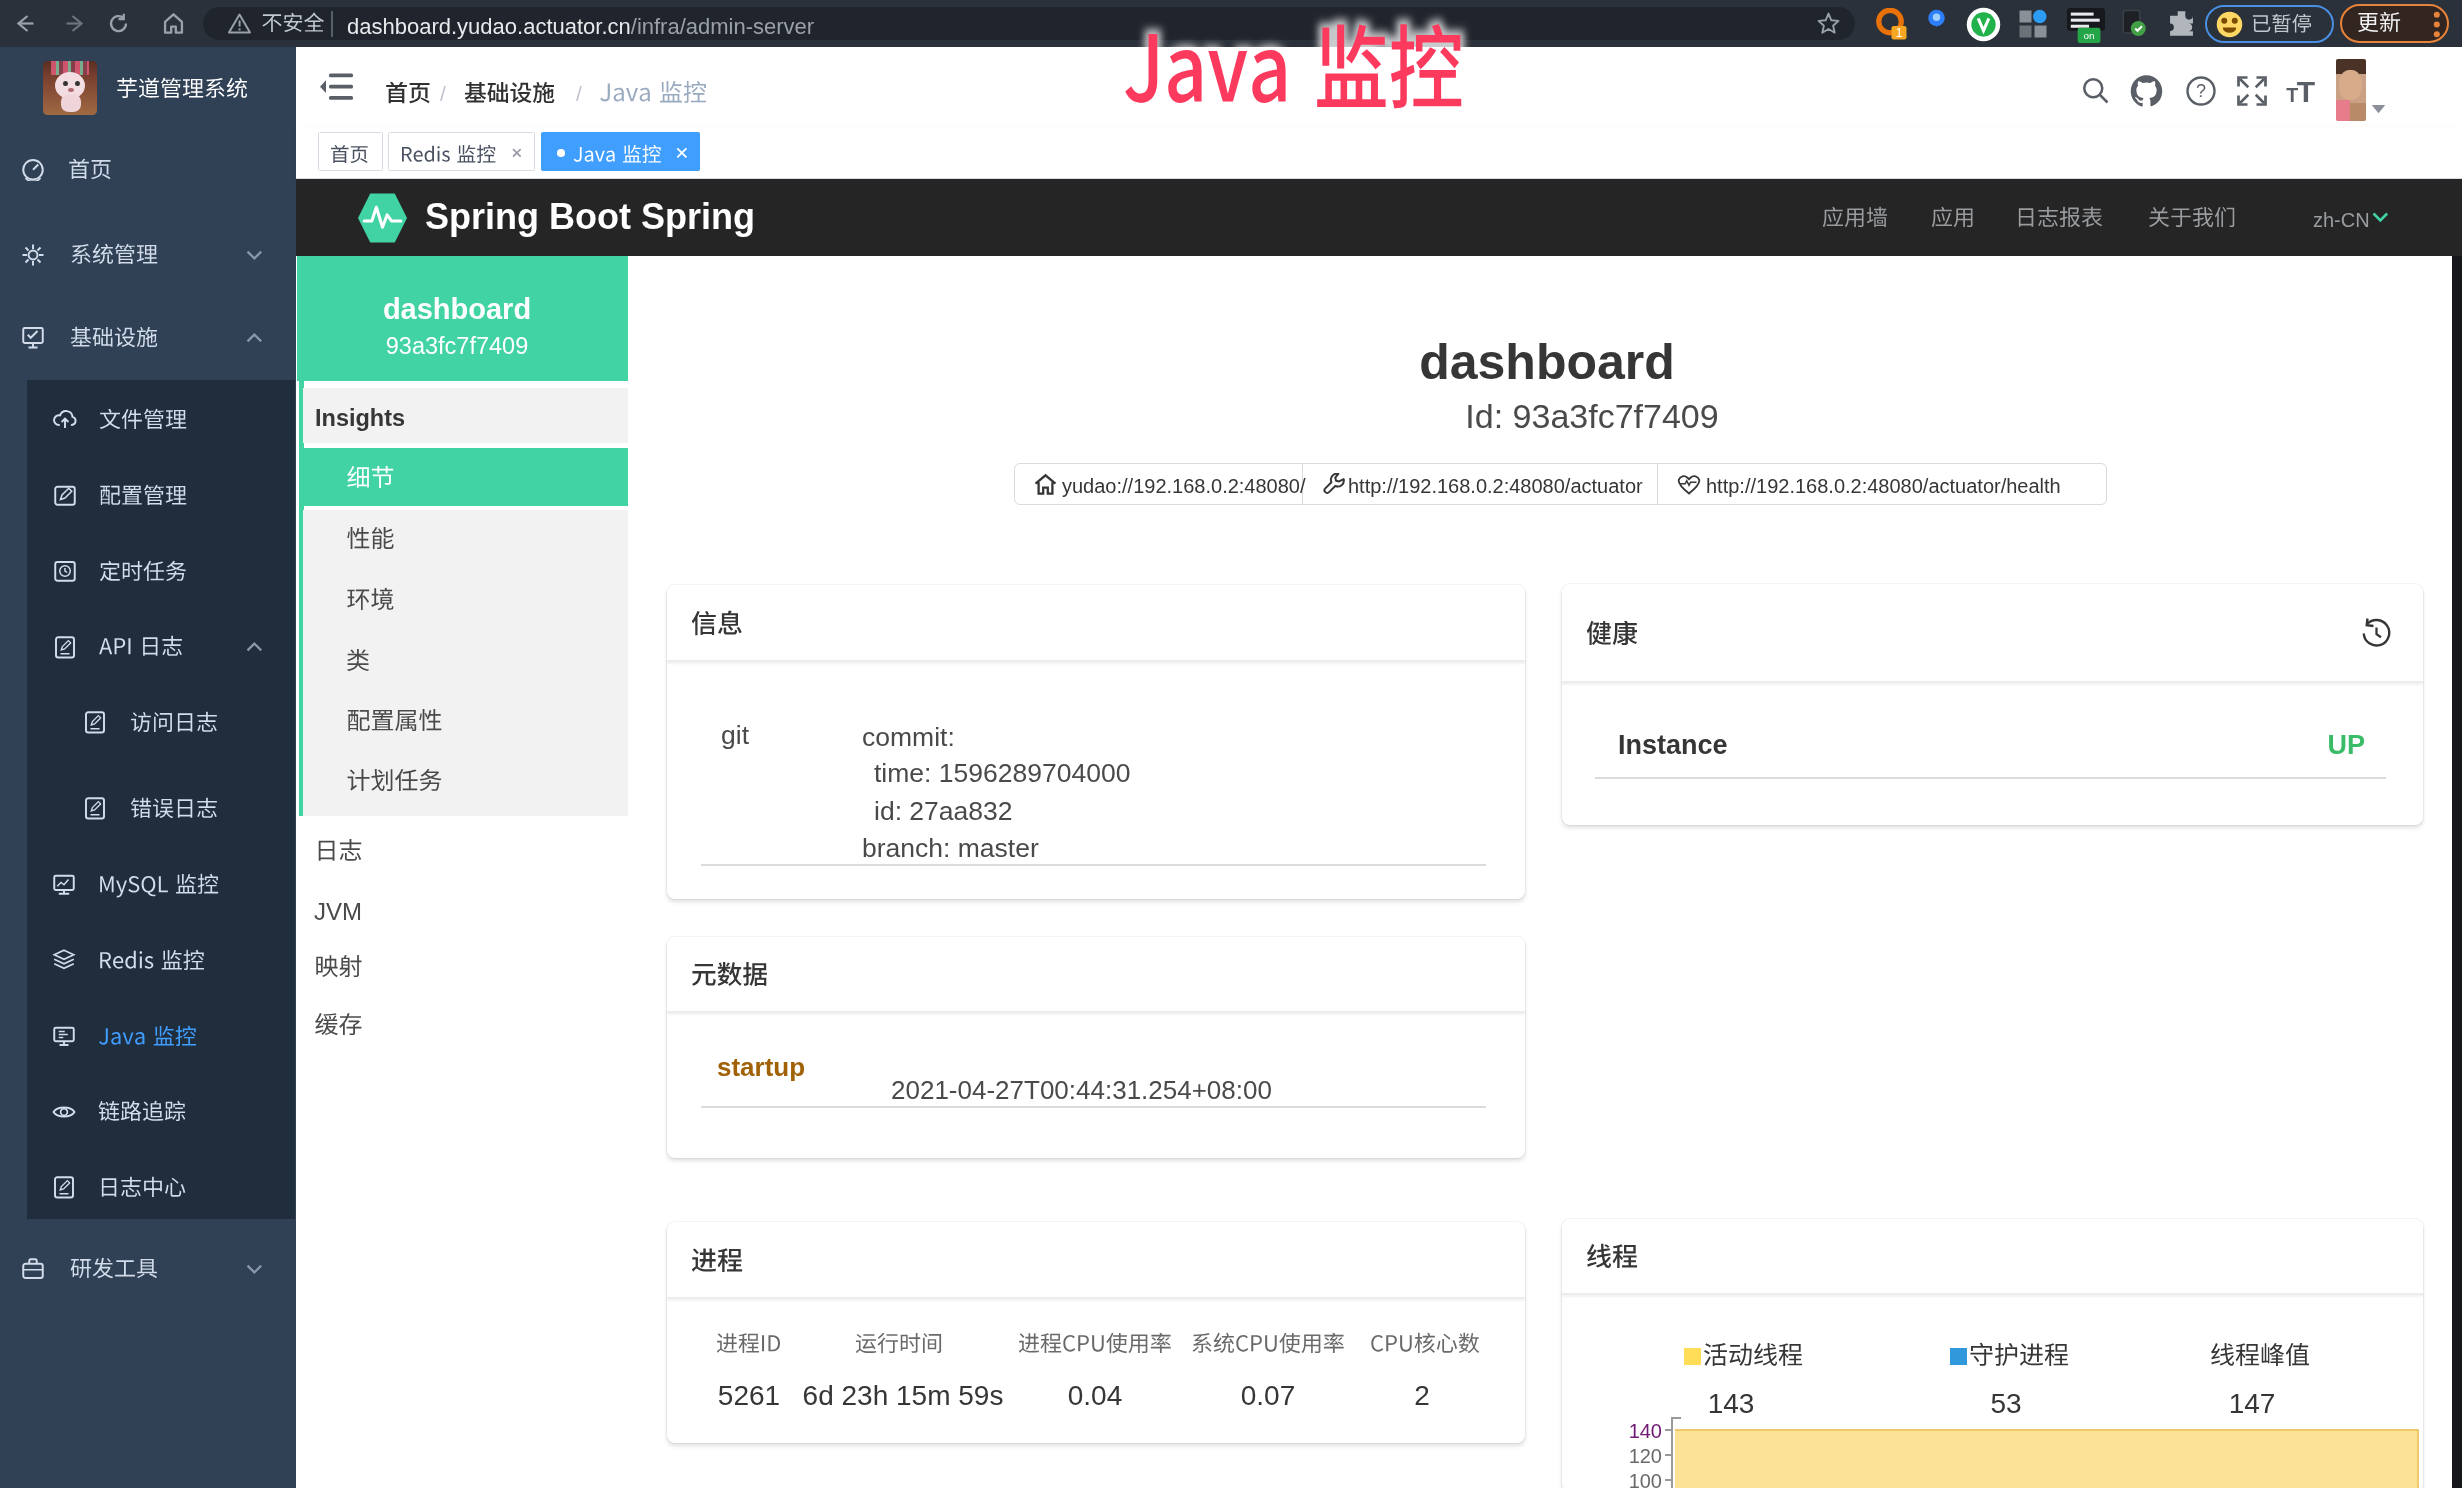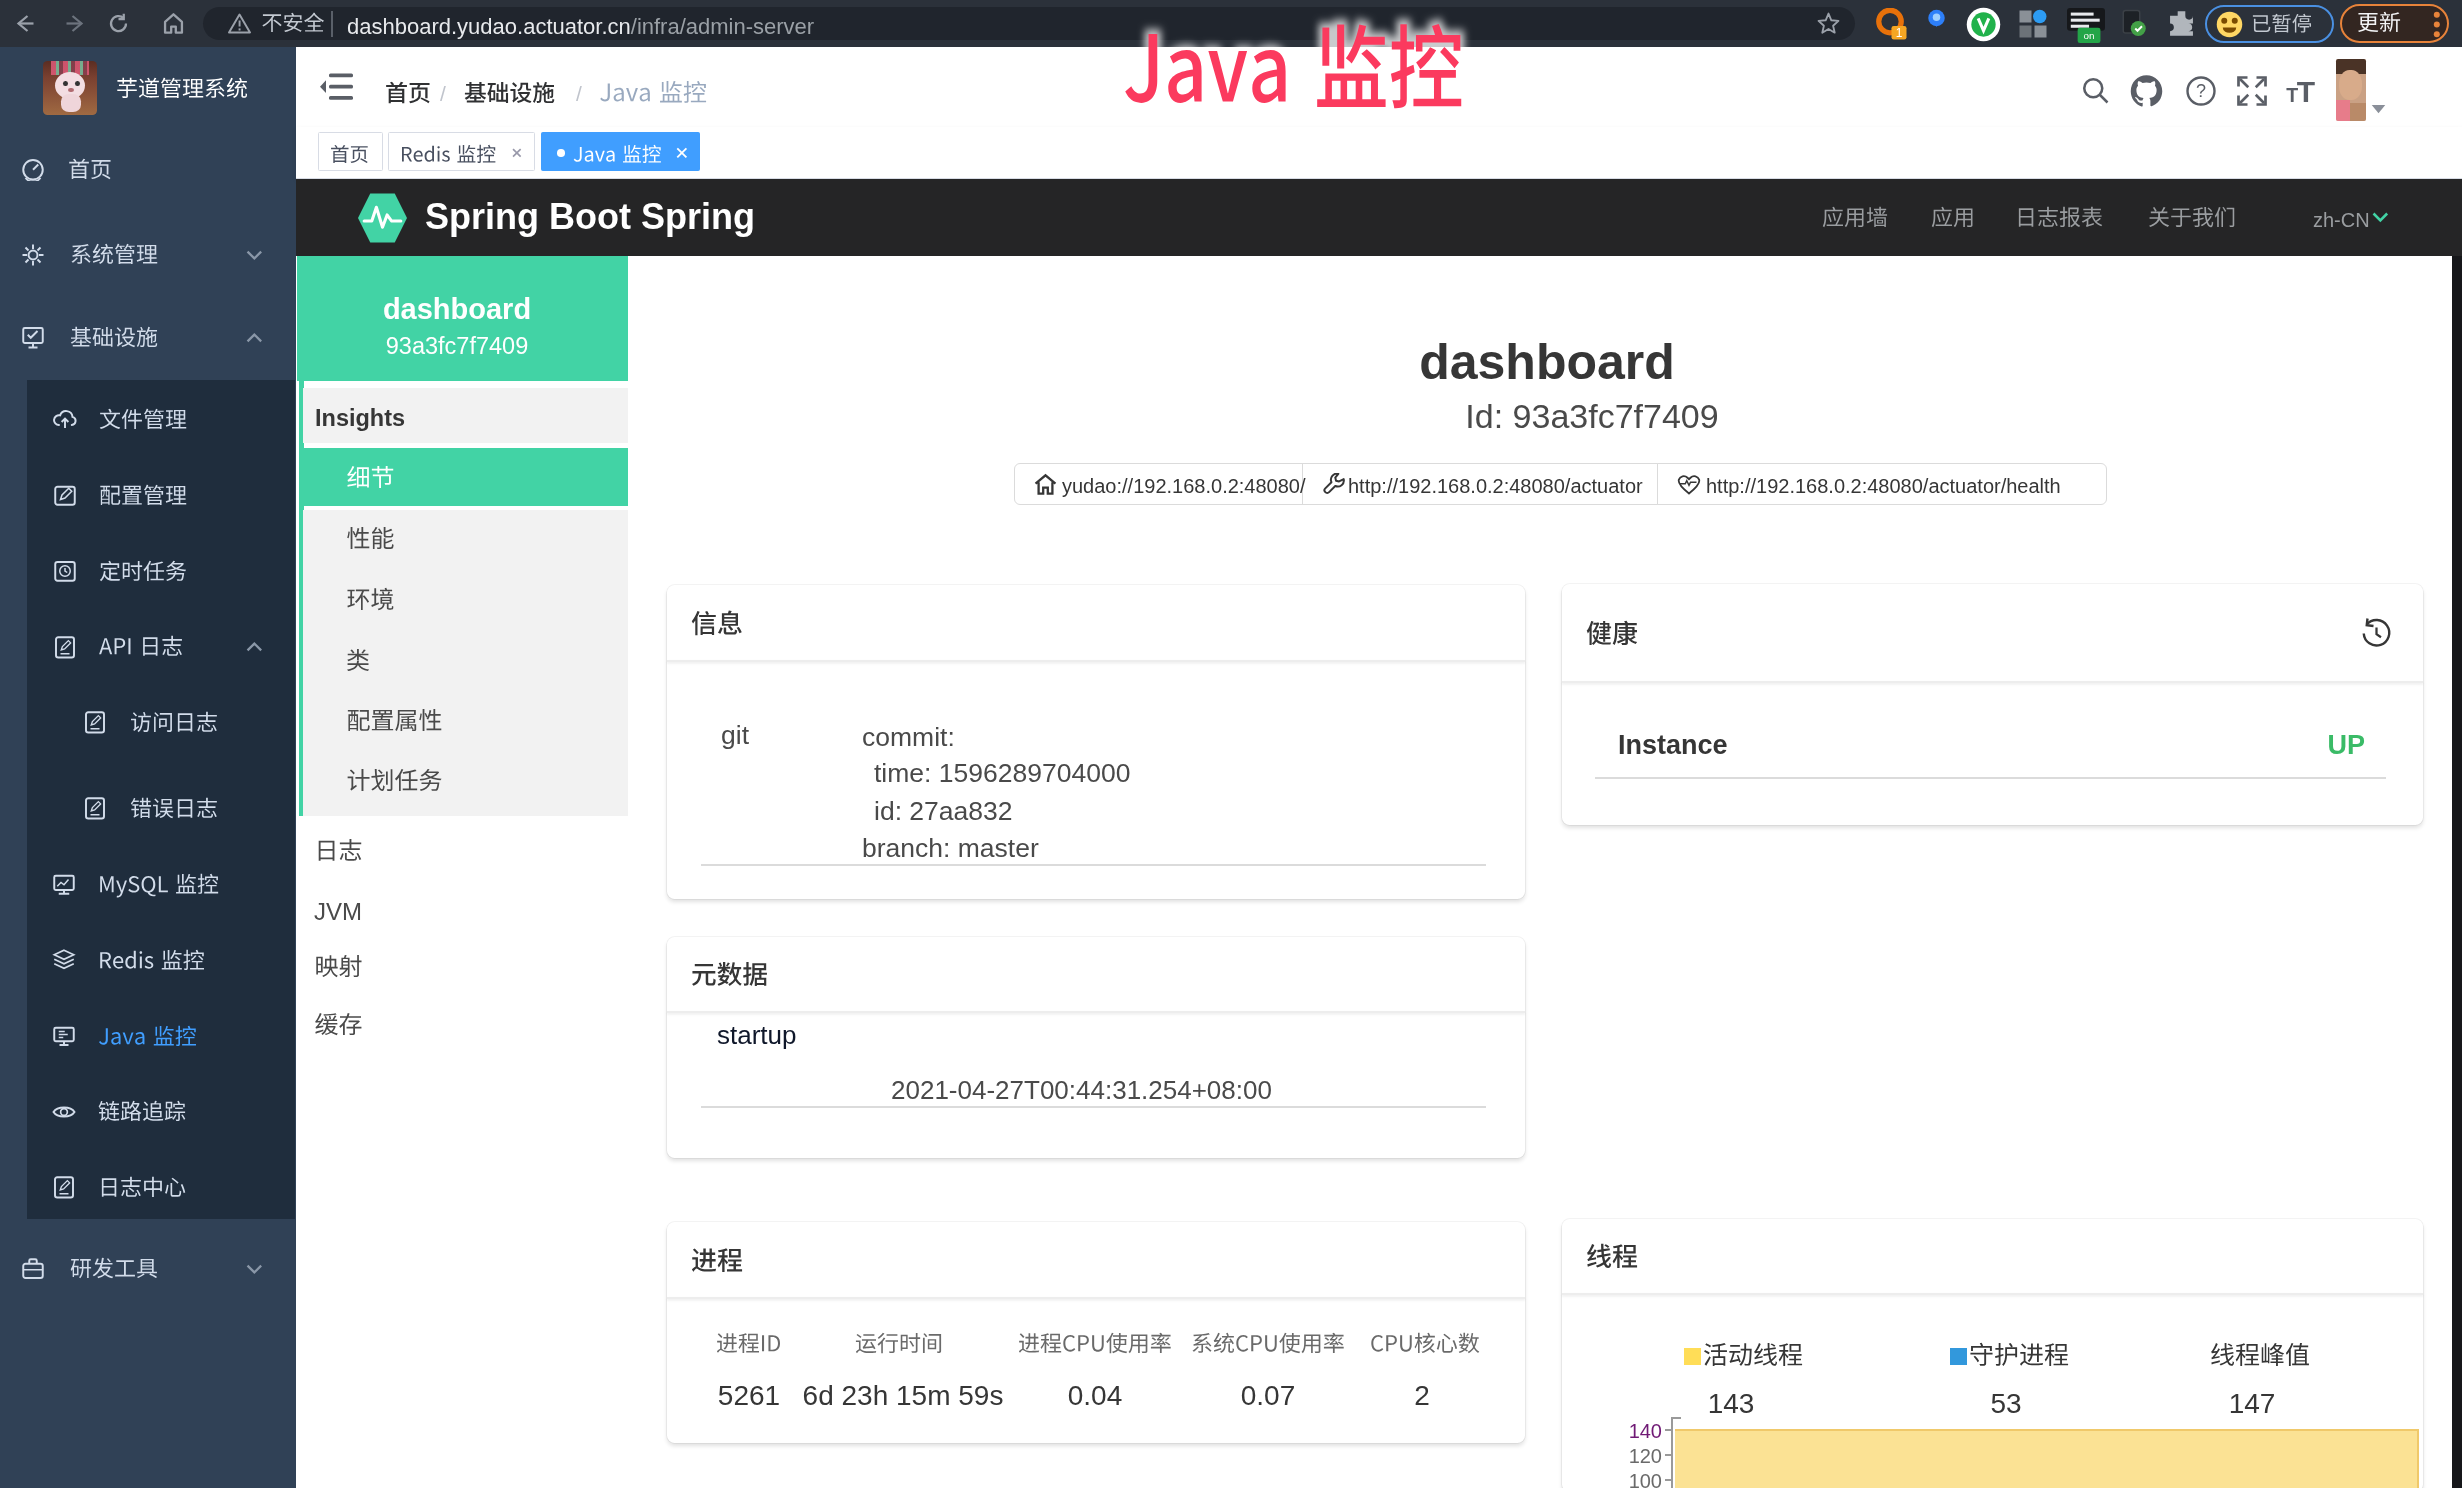--- a/index.html
+++ b/index.html
@@ -418,21 +418,21 @@
 <div class="txt" style="left:862px;top:722px;font-size:26.5px;color:#4a4a4a;font-weight:400;">commit:</div>
 <div class="txt" style="left:874px;top:758px;font-size:26.5px;color:#4a4a4a;font-weight:400;">time: 1596289704000</div>
 <div class="txt" style="left:874px;top:796px;font-size:26.5px;color:#4a4a4a;font-weight:400;">id: 27aa832</div>
 <div class="txt" style="left:862px;top:833px;font-size:26.5px;color:#4a4a4a;font-weight:400;">branch: master</div>
 <div class="abs" style="left:701px;top:864px;width:785px;height:1.5px;background:#dbdbdb"></div>
 <div class="abs" style="left:667px;top:937px;width:858px;height:221px;background:#fff;border-radius:7.6px;box-shadow:0 3px 4.6px rgba(10,10,10,.12),0 0 0 0.8px rgba(10,10,10,.06)"></div>
 <div class="abs" style="left:667px;top:1011px;width:858px;height:1.5px;background:#ededed;box-shadow:0 1.5px 2.3px rgba(10,10,10,.08)"></div>
 <svg style="position:absolute;left:691px;top:961px;overflow:visible" width="77" height="26" viewBox="0 -29.9 102 34.0">
     <path d="M5 -26.2V-23.1H29.2V-26.2ZM1.9 -16.8V-13.6H10.2C9.7 -7.6 8.6 -2.5 1.4 0.2C2.1 0.8 3 2 3.4 2.8C11.4 -0.5 13 -6.4 13.6 -13.6H19.5V-2.2C19.5 1.2 20.4 2.3 23.8 2.3C24.5 2.3 27.6 2.3 28.4 2.3C31.6 2.3 32.4 0.6 32.7 -5.4C31.9 -5.6 30.5 -6.2 29.7 -6.8C29.6 -1.7 29.4 -0.8 28.1 -0.8C27.3 -0.8 24.8 -0.8 24.3 -0.8C23 -0.8 22.8 -1 22.8 -2.2V-13.6H32.2V-16.8Z M48.8 -28.2C48.2 -26.9 47.2 -24.9 46.3 -23.7L48.4 -22.7C49.3 -23.8 50.4 -25.5 51.5 -27ZM36.7 -27C37.6 -25.6 38.4 -23.8 38.7 -22.6L41.1 -23.7C40.8 -24.9 39.9 -26.7 39 -28ZM47.4 -8.5C46.7 -7 45.7 -5.7 44.6 -4.6C43.5 -5.1 42.3 -5.7 41.2 -6.2L42.5 -8.5ZM37.3 -5.1C38.9 -4.5 40.7 -3.6 42.4 -2.8C40.3 -1.4 37.8 -0.4 35.2 0.2C35.7 0.8 36.3 1.9 36.7 2.7C39.7 1.8 42.6 0.5 45 -1.3C46.1 -0.7 47 -0.1 47.8 0.5L49.7 -1.6C49 -2.1 48 -2.7 47.1 -3.2C48.8 -5.2 50.2 -7.6 51 -10.6L49.3 -11.3L48.8 -11.2H43.8L44.4 -12.7L41.6 -13.3C41.3 -12.6 41.1 -11.9 40.7 -11.2H36.2V-8.5H39.4C38.7 -7.2 37.9 -6.1 37.3 -5.1ZM42.4 -28.7V-22.5H35.6V-19.9H41.4C39.7 -18 37.3 -16.1 35.1 -15.2C35.7 -14.6 36.4 -13.5 36.8 -12.8C38.7 -13.8 40.7 -15.5 42.4 -17.3V-13.7H45.4V-17.9C46.9 -16.8 48.6 -15.4 49.4 -14.6L51.1 -16.9C50.4 -17.4 47.9 -18.9 46.2 -19.9H52.1V-22.5H45.4V-28.7ZM55.1 -28.5C54.3 -22.5 52.8 -16.7 50.1 -13.2C50.8 -12.7 52 -11.7 52.5 -11.2C53.2 -12.3 54 -13.5 54.6 -14.9C55.3 -11.9 56.2 -9.2 57.3 -6.7C55.5 -3.6 52.9 -1.3 49.3 0.4C49.9 1 50.7 2.3 51 3C54.4 1.2 57 -1 58.9 -3.8C60.5 -1.1 62.6 1 65.1 2.6C65.6 1.8 66.5 0.6 67.2 0C64.5 -1.4 62.3 -3.8 60.6 -6.7C62.4 -10.1 63.4 -14.3 64.2 -19.3H66.4V-22.2H57C57.4 -24.1 57.8 -26.1 58.1 -28.1ZM61.2 -19.3C60.7 -15.8 60 -12.8 59 -10.1C57.9 -12.9 57 -16 56.4 -19.3Z M84.5 -8V2.9H87.3V1.7H96.8V2.8H99.7V-8H93.3V-11.8H100.6V-14.6H93.3V-18H99.6V-27.3H81.2V-16.9C81.2 -11.6 81 -4.1 77.5 1.1C78.2 1.4 79.5 2.3 80.1 2.9C82.8 -1.1 83.8 -6.8 84.2 -11.8H90.3V-8ZM84.4 -24.5H96.5V-20.8H84.4ZM84.4 -18H90.3V-14.6H84.3L84.4 -16.9ZM87.3 -1V-5.3H96.8V-1ZM73.3 -28.7V-22H69.4V-19H73.3V-12.2L68.9 -11L69.6 -7.9L73.3 -9V-1C73.3 -0.5 73.1 -0.4 72.7 -0.4C72.3 -0.4 71.1 -0.4 69.7 -0.4C70.1 0.4 70.5 1.8 70.5 2.5C72.7 2.6 74.1 2.4 75 1.9C76 1.4 76.3 0.6 76.3 -1V-9.9L80 -11.1L79.6 -14L76.3 -13V-19H79.9V-22H76.3V-28.7Z" fill="#363636"></path>
   </svg>
-<div class="txt" style="left:717px;top:1020px;font-size:26px;color:#0f172a;font-weight:400;">startup</div>
+<div class="txt" style="left:717px;top:1052px;font-size:26px;color:#a16207;font-weight:700;">startup</div>
 <div class="txt" style="left:891px;top:1075px;font-size:26px;color:#4a4a4a;font-weight:400;">2021-04-27T00:44:31.254+08:00</div>
 <div class="abs" style="left:701px;top:1106px;width:785px;height:1.5px;background:#dbdbdb"></div>
 <div class="abs" style="left:667px;top:1222px;width:858px;height:221px;background:#fff;border-radius:7.6px;box-shadow:0 3px 4.6px rgba(10,10,10,.12),0 0 0 0.8px rgba(10,10,10,.06)"></div>
 <div class="abs" style="left:667px;top:1297px;width:858px;height:1.5px;background:#ededed;box-shadow:0 1.5px 2.3px rgba(10,10,10,.08)"></div>
 <svg style="position:absolute;left:691px;top:1247px;overflow:visible" width="52" height="26" viewBox="0 -29.9 68 34.0">
     <path d="M2.4 -26.2C4.3 -24.5 6.6 -22.1 7.7 -20.5L10.1 -22.5C9 -24 6.6 -26.4 4.8 -28ZM24.2 -27.9V-22.7H19.3V-27.9H16.1V-22.7H11.6V-19.6H16.1V-16.4C16.1 -15.6 16.1 -14.9 16 -14.1H11.3V-11H15.6C15.1 -8.7 14 -6.5 11.8 -4.7C12.5 -4.2 13.7 -3.1 14.1 -2.4C17 -4.6 18.3 -7.8 18.9 -11H24.2V-2.8H27.3V-11H32.2V-14.1H27.3V-19.6H31.6V-22.7H27.3V-27.9ZM19.3 -19.6H24.2V-14.1H19.2C19.3 -14.9 19.3 -15.6 19.3 -16.4ZM9.1 -16.4H1.6V-13.4H6V-4.3C4.5 -3.6 2.8 -2.2 1.1 -0.4L3.2 2.6C4.7 0.4 6.3 -1.7 7.4 -1.7C8.2 -1.7 9.3 -0.6 10.8 0.2C13.2 1.7 16.1 2.1 20.3 2.1C23.7 2.1 29.6 1.9 32 1.7C32.1 0.8 32.6 -0.8 32.9 -1.6C29.6 -1.2 24.3 -0.9 20.5 -0.9C16.6 -0.9 13.6 -1.2 11.4 -2.5C10.4 -3.1 9.7 -3.6 9.1 -4Z M52.7 -24.6H61.9V-19H52.7ZM49.7 -27.3V-16.3H65V-27.3ZM49.3 -7.4V-4.6H55.6V-0.8H47.1V2H66.8V-0.8H58.8V-4.6H65.3V-7.4H58.8V-10.9H66.1V-13.7H48.5V-10.9H55.6V-7.4ZM46 -28.3C43.4 -27.1 39.1 -26.1 35.3 -25.5C35.6 -24.8 36 -23.7 36.2 -23C37.6 -23.2 39.2 -23.5 40.8 -23.8V-19.1H35.5V-16.1H40.4C39.1 -12.5 36.9 -8.4 34.9 -6.1C35.4 -5.3 36.1 -3.9 36.4 -3.1C38 -5 39.5 -7.9 40.8 -11V2.8H43.9V-11.3C44.9 -9.9 46.1 -8.3 46.6 -7.4L48.5 -9.9C47.8 -10.7 44.8 -13.7 43.9 -14.5V-16.1H47.9V-19.1H43.9V-24.5C45.5 -24.9 46.9 -25.3 48.2 -25.8Z" fill="#363636"></path>
   </svg>
 <svg style="position:absolute;left:716px;top:1332px;overflow:visible" width="65" height="22" viewBox="0 -25.5 86 29.0">
     <path d="M2.3 -22.6C3.9 -21.1 5.9 -19 6.8 -17.7L8.5 -19.1C7.5 -20.3 5.5 -22.3 3.9 -23.8ZM20.9 -23.8V-19.1H16.1V-23.8H13.9V-19.1H9.8V-17H13.9V-13.6L13.9 -11.8H9.7V-9.7H13.7C13.2 -7.5 12.3 -5.4 10.1 -3.7C10.6 -3.4 11.4 -2.6 11.7 -2.1C14.2 -4.1 15.4 -6.9 15.8 -9.7H20.9V-2.3H23.1V-9.7H27.4V-11.8H23.1V-17H26.8V-19.1H23.1V-23.8ZM16.1 -17H20.9V-11.8H16L16.1 -13.6ZM7.6 -13.9H1.5V-11.8H5.5V-3.5C4.1 -3 2.6 -1.7 1.1 -0.1L2.6 1.9C4.1 -0.1 5.5 -1.8 6.5 -1.8C7.1 -1.8 8 -0.8 9.3 -0.1C11.3 1.2 13.7 1.5 17.3 1.5C20 1.5 25.3 1.4 27.3 1.2C27.3 0.6 27.7 -0.4 28 -1C25.1 -0.7 20.8 -0.5 17.3 -0.5C14.1 -0.5 11.6 -0.7 9.7 -1.9C8.8 -2.5 8.1 -3 7.6 -3.3Z M44.4 -21.3H53.2V-15.9H44.4ZM42.4 -23.1V-14H55.3V-23.1ZM42 -6.1V-4.2H47.7V-0.4H40V1.5H56.9V-0.4H49.8V-4.2H55.7V-6.1H49.8V-9.6H56.3V-11.5H41.3V-9.6H47.7V-6.1ZM39.5 -24C37.3 -23 33.5 -22.1 30.2 -21.6C30.5 -21.1 30.8 -20.4 30.9 -19.9C32.2 -20.1 33.7 -20.4 35.1 -20.6V-16.2H30.4V-14.2H34.9C33.7 -10.8 31.7 -7 29.8 -5C30.2 -4.5 30.7 -3.6 30.9 -3C32.4 -4.8 34 -7.7 35.1 -10.6V2.3H37.3V-10.2C38.3 -9 39.4 -7.5 39.9 -6.6L41.2 -8.4C40.7 -9 38.1 -11.6 37.3 -12.4V-14.2H40.9V-16.2H37.3V-21.1C38.7 -21.5 39.9 -21.8 41 -22.3Z M60.9 0H63.6V-21.3H60.9Z M69.4 0H74.8C81.3 0 84.7 -4 84.7 -10.7C84.7 -17.5 81.3 -21.3 74.7 -21.3H69.4ZM72.1 -2.2V-19.1H74.5C79.5 -19.1 82 -16.1 82 -10.7C82 -5.3 79.5 -2.2 74.5 -2.2Z" fill="#6a6a6a"></path>
   </svg>

